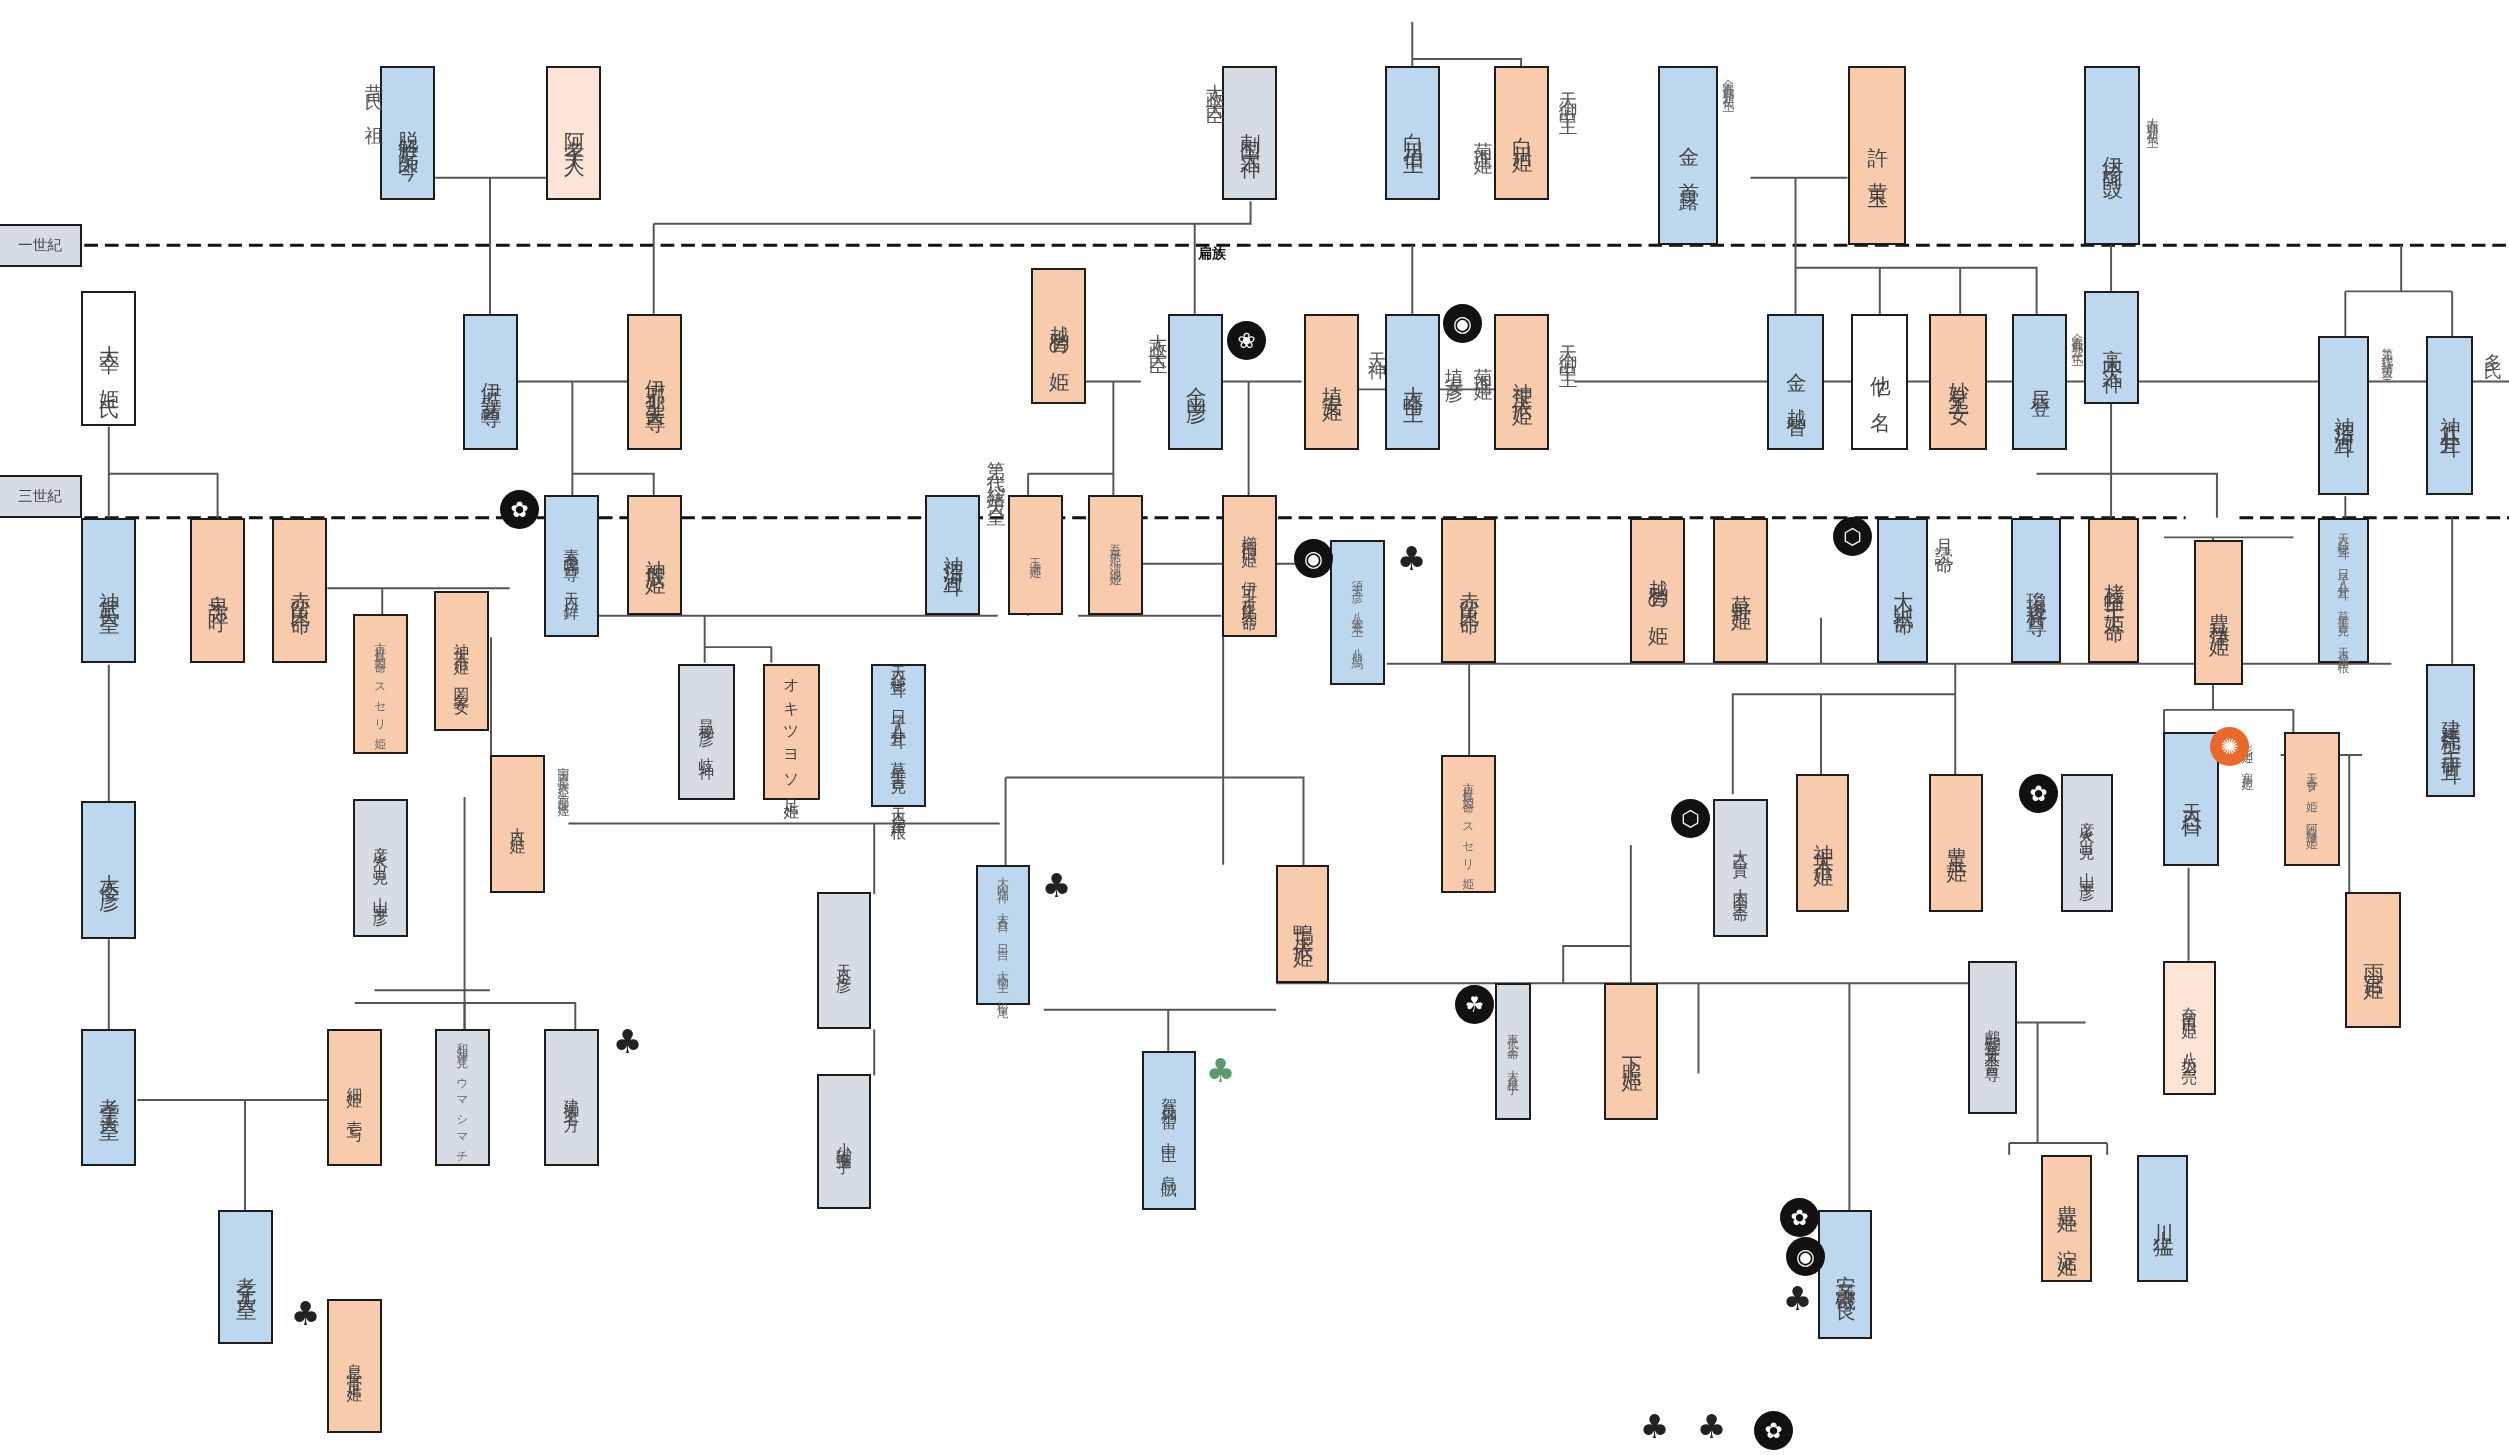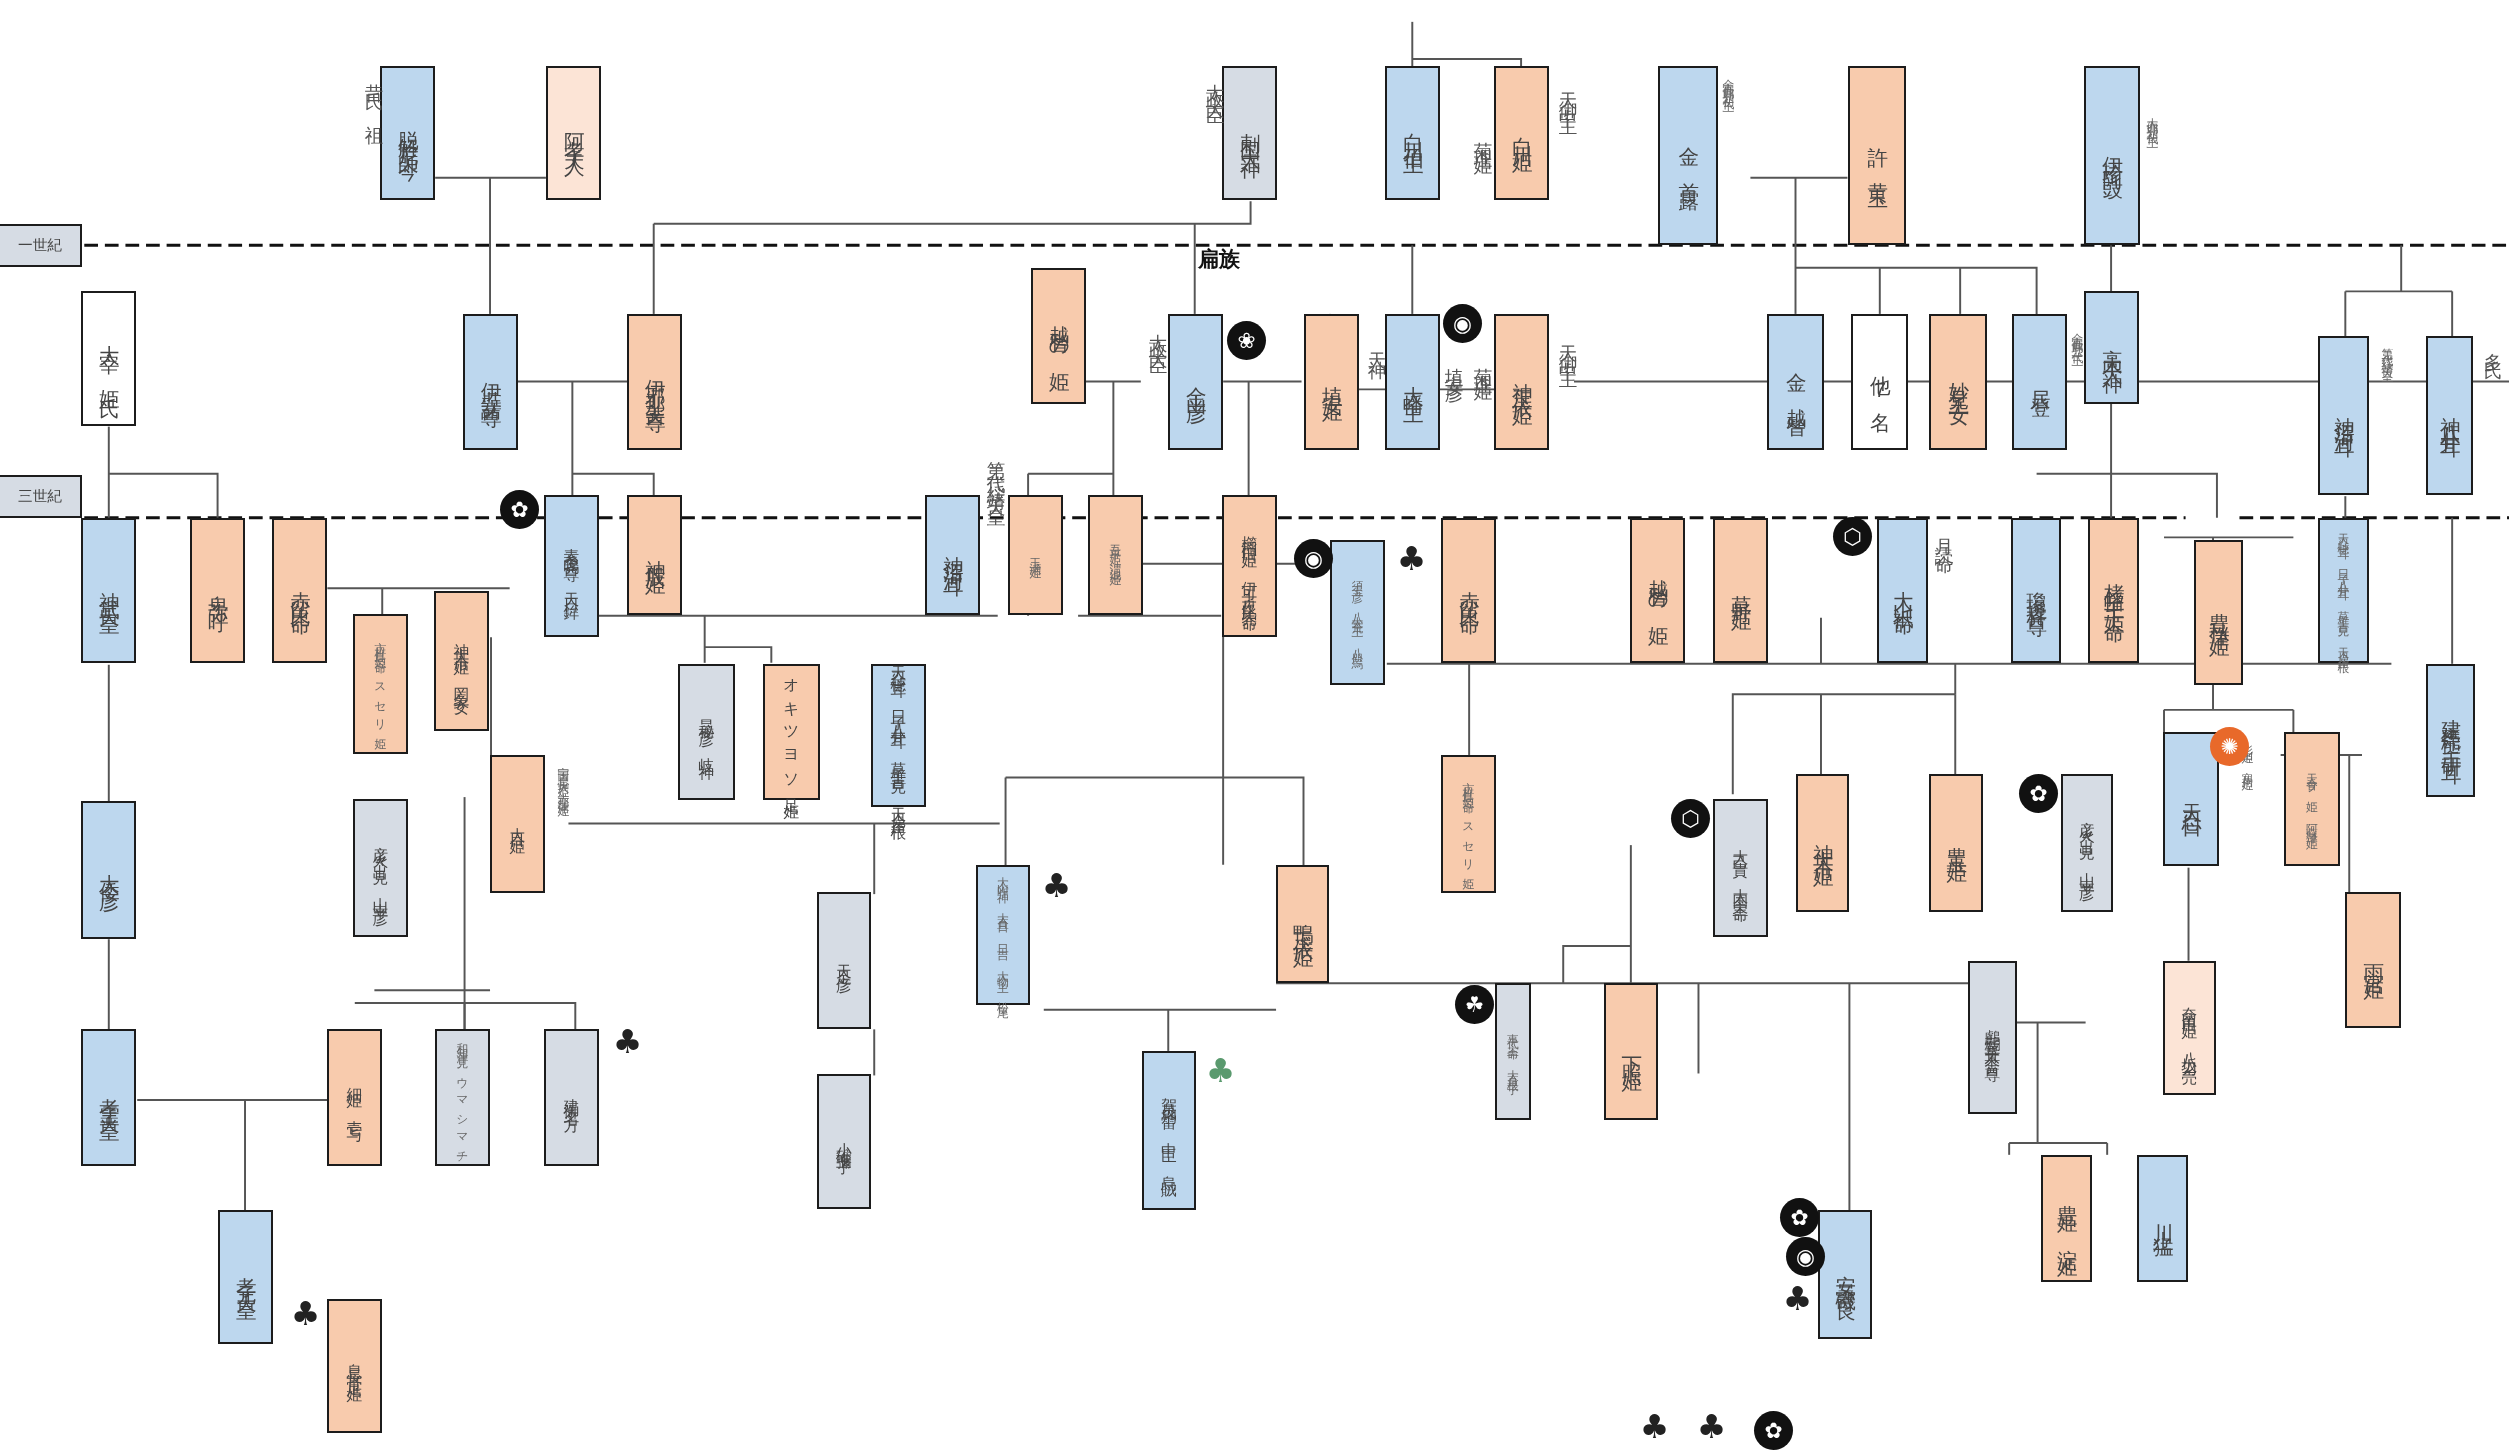--- a/index.html
+++ b/index.html
@@ -22,21 +22,21 @@
   .note.sm { font-size:11.8px; letter-spacing:3.9px; color:#666; }
   .era { position:absolute; left:0; width:82px; height:43px; background:#d6dce4;
          border:2.9px solid #1c1c1c; border-left:none; box-sizing:border-box;
          display:flex; align-items:center; justify-content:center; font-size:14.7px; color:#444; }
   .crest { position:absolute; width:39px; height:39px; border-radius:50%;
            background:#111; color:#fff; display:flex; align-items:center;
            justify-content:center; font-size:21.6px; }
   .crest.orange { background:#e8692a; }
   .crest.plant { background:transparent; color:#222; font-size:33px; }
   .crest.plant.green { color:#5a9a6e; }
-  .label-bold { position:absolute; font-size:21px; font-weight:bold; color:#111; }
+  .label-bold { position:absolute; font-size:14px; font-weight:bold; color:#111; }
 </style>
 </head>
 <body>
 
 <svg id="lines" xmlns="http://www.w3.org/2000/svg" viewBox="0 0 2560 1485" width="2509" height="1456">
   <g stroke="#555" stroke-width="2" fill="none">
 
     <line x1="86" y1="250" x2="2560" y2="250" stroke="#111" stroke-width="3" stroke-dasharray="14,7"></line>
     <line x1="86" y1="528" x2="2230" y2="528" stroke="#111" stroke-width="3" stroke-dasharray="14,7"></line>
     <line x1="2285" y1="528" x2="2560" y2="528" stroke="#111" stroke-width="3" stroke-dasharray="14,7"></line>

